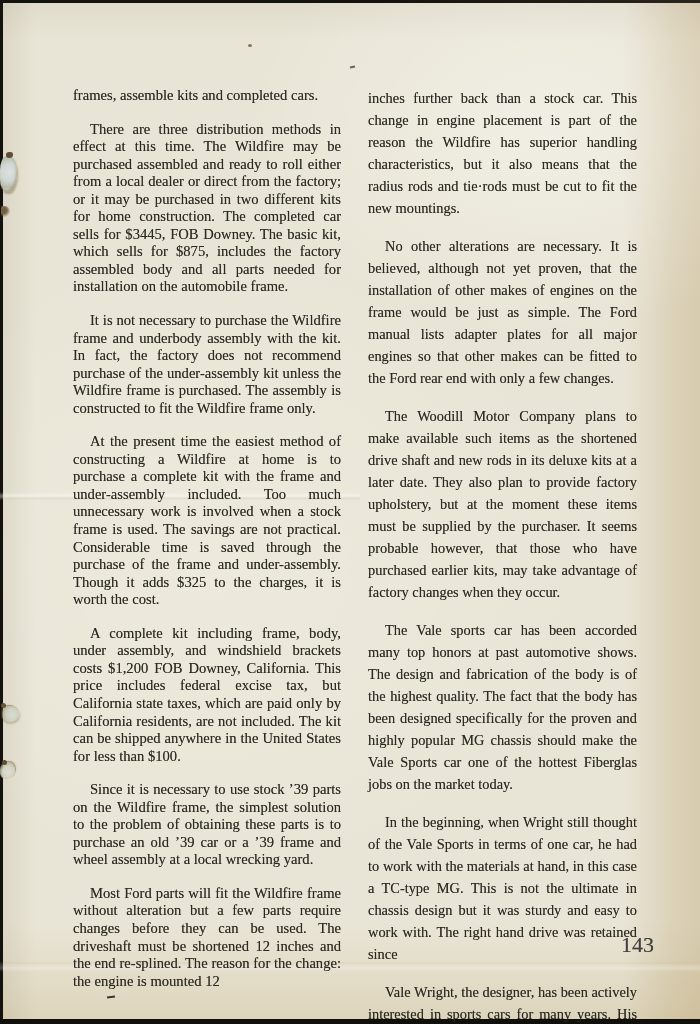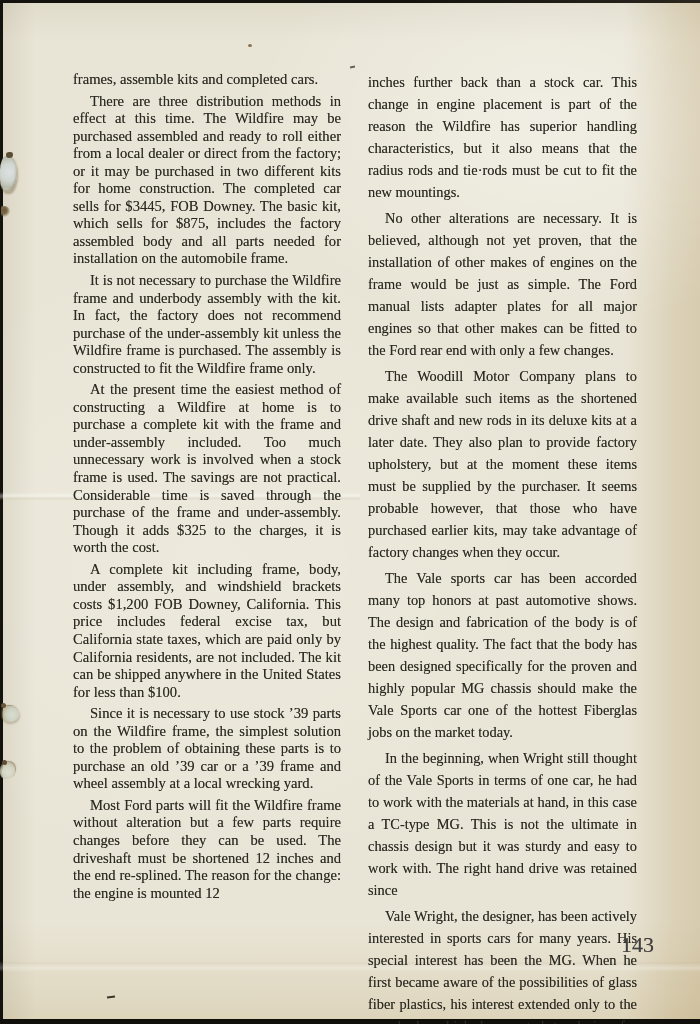--- a/index.html
+++ b/index.html
@@ -39,21 +39,21 @@
     box-shadow:1px -1px 1px rgba(100,80,50,0.5);}
   .hole-low-speck{position:absolute;left:2px;top:760px;width:5px;height:5px;border-radius:50%;background:#5f4d33;}
   .speck-a{position:absolute;left:248px;top:44px;width:4px;height:3px;border-radius:50%;background:#8a7352;}
   .speck-b{position:absolute;left:350px;top:66px;width:5px;height:2px;background:#6b6352;transform:rotate(-10deg);}
   .speck-c{position:absolute;left:107px;top:996px;width:8px;height:2px;background:#3a362c;transform:rotate(-6deg);}
   
   .column{position:absolute;top:71px;text-align:justify;color:#2b2a22;
     text-shadow:0 0 0.5px rgba(43,42,34,0.55);}
   .col-left{left:73px;width:268px;font-size:14.6px;line-height:17.55px;}
   .col-right{left:368px;width:269px;font-size:14.4px;line-height:22px;}
-  .para{margin:0 0 4px 0;padding:0;}
+  .para{margin:16px 0 4px 0;padding:0;}
   .para.indent{text-indent:17px;}
   .section-heading{
     font-family:"Liberation Sans", sans-serif;font-style:italic;font-weight:bold;
     font-size:19.5px;color:#21201a;margin:10px 0 8px 0;letter-spacing:0.2px;text-align:left;
     text-shadow:0 0 0.5px rgba(33,32,26,0.6);}
   .page-number{position:absolute;left:588px;top:932px;width:66px;text-align:right;
     font-size:22px;color:#404040;text-shadow:0 0 0.5px rgba(50,48,42,0.5);}
 </style>
 </head>
 <body>

